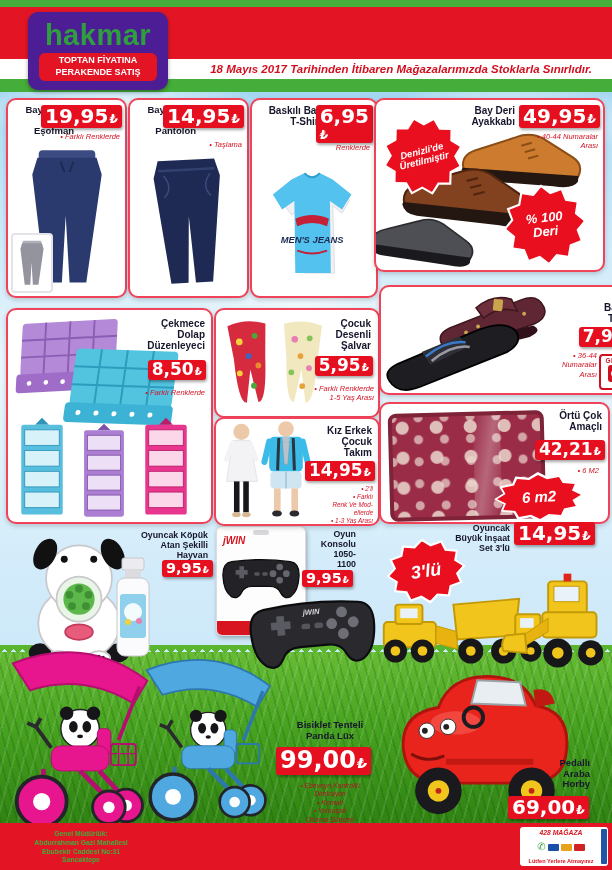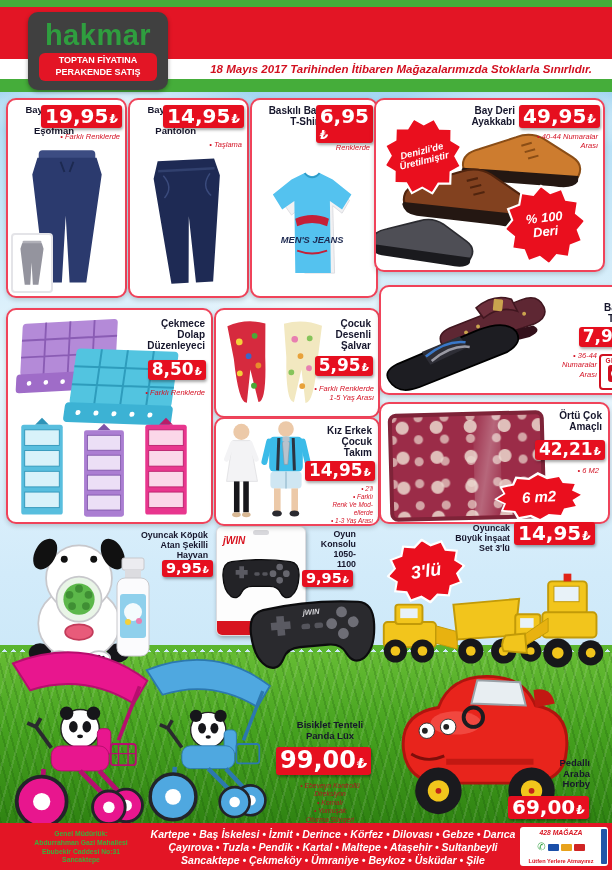--- a/index.html
+++ b/index.html
@@ -8,21 +8,21 @@
         background:linear-gradient(180deg,#7fc3e8 0%,#b7e0f6 16%,#e9f6fd 42%,#d2ebfa 66%,#bfe2f4 100%);}
   .cloud{position:absolute;border-radius:50%;background:radial-gradient(closest-side,rgba(255,255,255,.95),rgba(255,255,255,0));pointer-events:none;}
   
   .header{position:absolute;top:0;left:0;width:612px;height:92px;background:#e31525;z-index:6;}
   .strip-top{position:absolute;top:0;left:0;width:100%;height:7px;background:#45ad3a;}
   .strip-bottom{position:absolute;bottom:0;left:0;width:100%;height:13px;background:#45ad3a;}
   .date-strip{position:absolute;bottom:13px;left:0;right:0;height:20px;background:#fff;display:flex;align-items:center;justify-content:flex-end;padding-right:20px;box-sizing:border-box;}
   .date-text{color:#d21020;font-weight:bold;font-style:italic;font-size:11.5px;white-space:nowrap;}
   .slogan-box{position:absolute;top:9px;left:228px;right:10px;height:42px;border:3px solid #fff;border-radius:16px;display:flex;align-items:center;justify-content:center;box-shadow:0 2px 3px rgba(0,0,0,.25);}
   .slogan{color:#fff;font-weight:bold;font-style:italic;font-size:25px;white-space:nowrap;}
-  .logo-box{position:absolute;top:12px;left:28px;width:140px;height:78px;background:#404040;border-radius:10px;box-shadow:0 2px 4px rgba(0,0,0,.35);display:flex;flex-direction:column;align-items:center;justify-content:center;gap:3px;z-index:7;}
+  .logo-box{position:absolute;top:12px;left:28px;width:140px;height:78px;background:#4c1d95;border-radius:10px;box-shadow:0 2px 4px rgba(0,0,0,.35);display:flex;flex-direction:column;align-items:center;justify-content:center;gap:3px;z-index:7;}
   .logo-text{color:#2f9e3f;font-weight:bold;font-size:29px;line-height:1;letter-spacing:.5px;}
   .logo-tag{background:#e31525;border-radius:6px;padding:2px 17px;text-align:center;color:#fff;font-weight:bold;font-size:9px;line-height:1.3;}
   
   .grass{position:absolute;left:0;top:652px;width:612px;height:171px;
     background:
       repeating-linear-gradient(105deg,rgba(255,255,255,.10) 0 2px,transparent 2px 10px),
       repeating-linear-gradient(75deg,rgba(16,70,8,.18) 0 2px,transparent 2px 8px),
       linear-gradient(180deg,#66bc34 0%,#46a21f 45%,#2f8312 100%);}
   .grass::before{content:"";position:absolute;top:-7px;left:0;right:0;height:8px;
     background:linear-gradient(135deg,#5ab52e 50%,transparent 50%) 0 0/9px 8px repeat-x,
@@ -578,25 +578,20 @@
         <span>69,00</span>
         <span class="cur">₺</span>
       </div>
   </div>
 
   <div class="bottom-bar">
     <div class="hq">Genel Müdürlük:
 Abdurrahman Gazi Mahallesi
 Ebubekir Caddesi No:31
 Sancaktepe</div>
-    <div class="stores">
-      <div>Kartepe • Baş İskelesi • İzmit • Derince • Körfez • Dilovası • Gebze • Darıca</div>
-      <div>Çayırova • Tuzla • Pendik • Kartal • Maltepe • Ataşehir • Sultanbeyli</div>
-      <div>Sancaktepe • Çekmeköy • Ümraniye • Beykoz • Üsküdar • Şile</div>
-    </div>
     <div class="infobox">
       <div class="count">428 MAĞAZA</div>
       <div class="cards-row">
         <span class="phone">✆</span>
         <span class="mini-card" style="background:#1a4fa8;"></span>
         <span class="mini-card" style="background:#e8a21c;"></span>
         <span class="mini-card" style="background:#d02424;"></span>
       </div>
       <div class="litter">Lütfen Yerlere Atmayınız</div>
       <div class="site-strip"></div>

